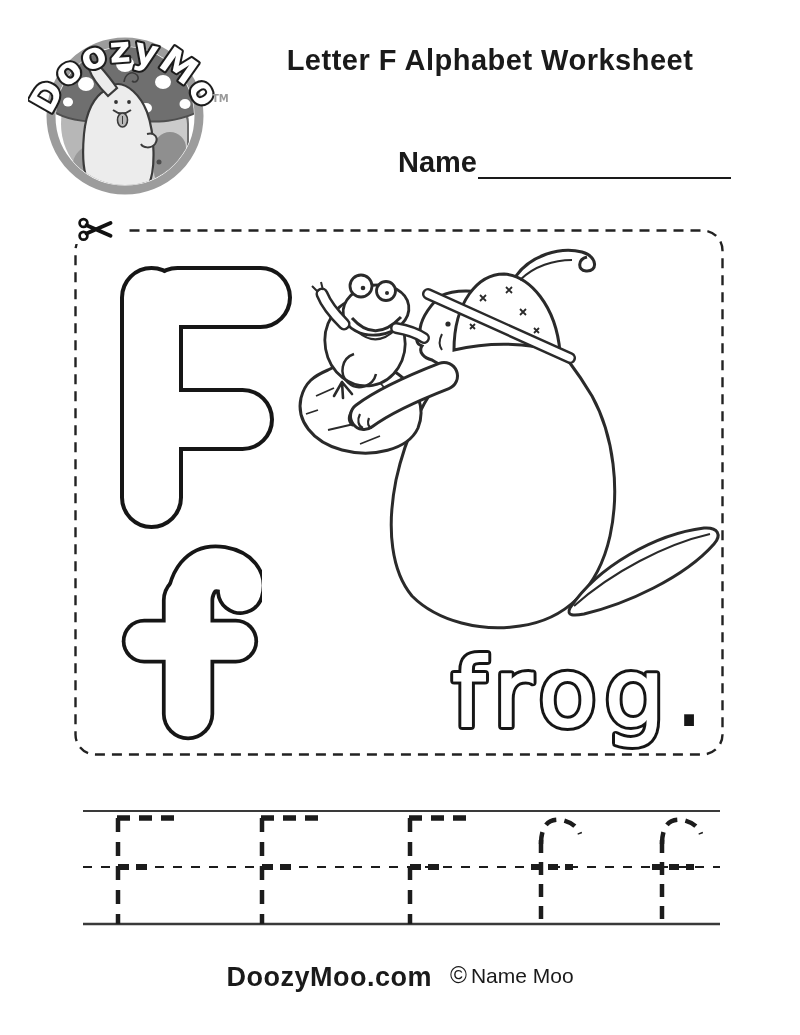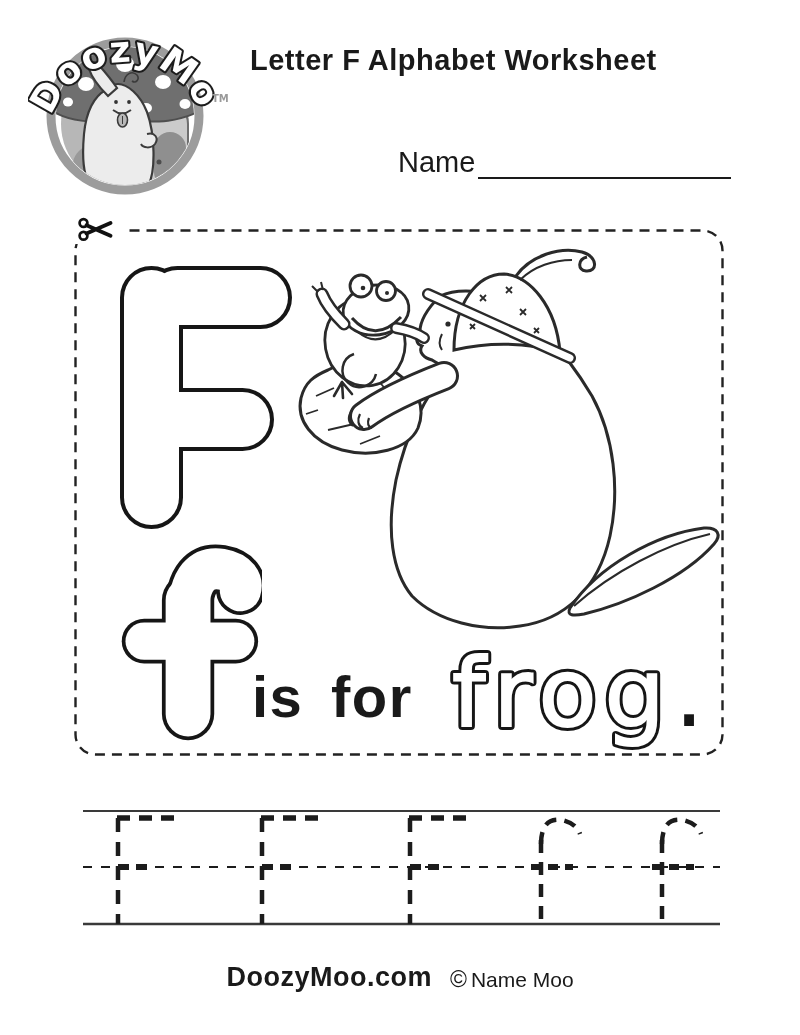--- a/index.html
+++ b/index.html
@@ -3,27 +3,27 @@
 <meta charset="utf-8">
 <style>
   html,body{margin:0;padding:0;background:#888;}
   .page{
     position:relative;width:800px;height:1035px;background:#ffffff;
     font-family:"Liberation Sans",sans-serif;color:#1a1a1a;overflow:hidden;
     margin:0 auto;
   }
   .abs{position:absolute;}
   .title{
-    left:250px;top:44px;width:480px;
+    left:250px;top:44px;width:480px;text-align:center;
     font-size:29px;font-weight:bold;letter-spacing:.5px;
   }
-  .name-row-label{left:398px;top:146px;font-size:29px;font-weight:normal;}
+  .name-row-label{left:398px;top:146px;font-size:29px;font-weight:bold;}
   .name-line{left:478px;top:177px;width:253px;height:0;border-top:2px solid #1a1a1a;}
   .phrase{left:252px;top:668px;font-size:58px;font-weight:bold;letter-spacing:1.5px;word-spacing:10px;line-height:1;}
-  .footer{left:0;top:962px;width:800px;display:flex;justify-content:center;align-items:flex-end;gap:18px;}
+  .footer{left:0;top:962px;width:800px;display:flex;justify-content:center;align-items:flex-start;gap:18px;}
   .footer .site{font-size:27px;font-weight:bold;letter-spacing:.5px;}
   .footer .copy{font-size:21px;display:inline-flex;align-items:baseline;gap:4px;}
   .footer .copy .sym{font-size:23px;}
   .scissor-patch{left:72px;top:220px;width:52px;height:24px;background:#fff;}
   svg{display:block;}
   text{font-family:"DejaVu Sans","Liberation Sans",sans-serif;}
 </style>
 </head>
 <body>
 
@@ -162,21 +162,20 @@
 
     <path d="M 176 138 C 140 152 112 166 96 178" stroke="#2a2a2a" stroke-width="30" stroke-linecap="round"></path>
     <path d="M 176 138 C 140 152 112 166 96 178" stroke="#ffffff" stroke-width="24" stroke-linecap="round"></path>
     <g stroke-width="2.2">
       <path d="M 84 172 C 80 178 80 184 85 188"></path>
       <path d="M 92 176 C 89 182 90 188 95 190"></path>
       <path d="M 101 180 C 99 185 100 189 104 190"></path>
     </g>
   </svg>
 
-  <div class="abs phrase">is for</div>
 
   <svg class="abs" role="img" style="left:446px;top:616px;" width="300" height="150" viewBox="0 0 300 150" aria-label="frog">
     <text x="6" y="110" font-size="95" letter-spacing="8" fill="#161616" stroke="#161616" stroke-width="8" stroke-linejoin="round" stroke-linecap="round">frog</text>
     <text x="6" y="110" font-size="95" letter-spacing="8" fill="#ffffff" stroke="#ffffff" stroke-width="2">frog</text>
     <text x="228" y="110" font-size="95" fill="#161616">.</text>
   </svg>
 
   <svg class="abs" style="left:0;top:790px;" width="800" height="160" viewBox="0 0 800 160" fill="none" stroke="#1c1c1c">
     <path d="M 83 21 H 720" stroke="#3a3a3a" stroke-width="2"></path>
     <path d="M 83 77 H 720" stroke-width="2.2" stroke-dasharray="9 9"></path>

